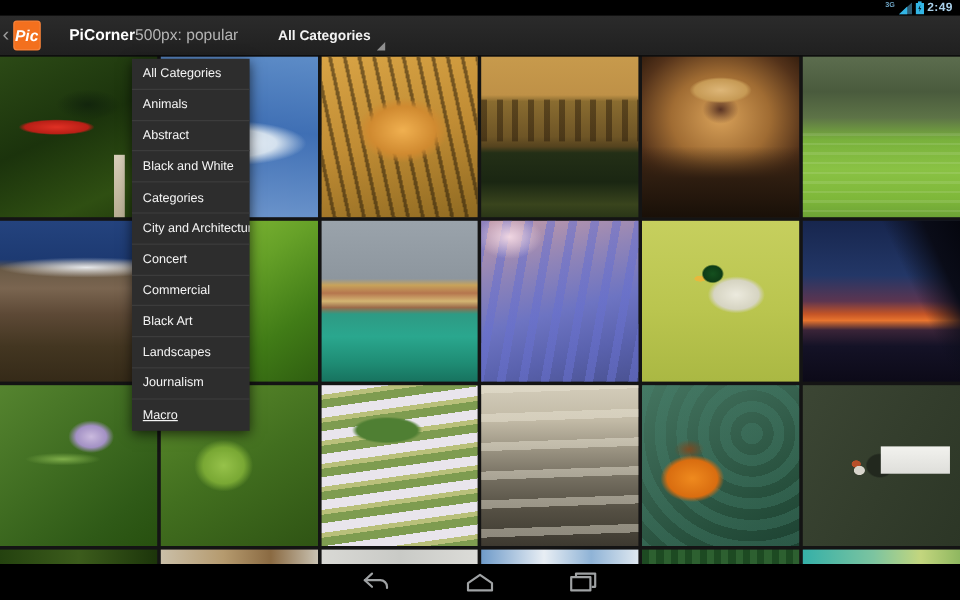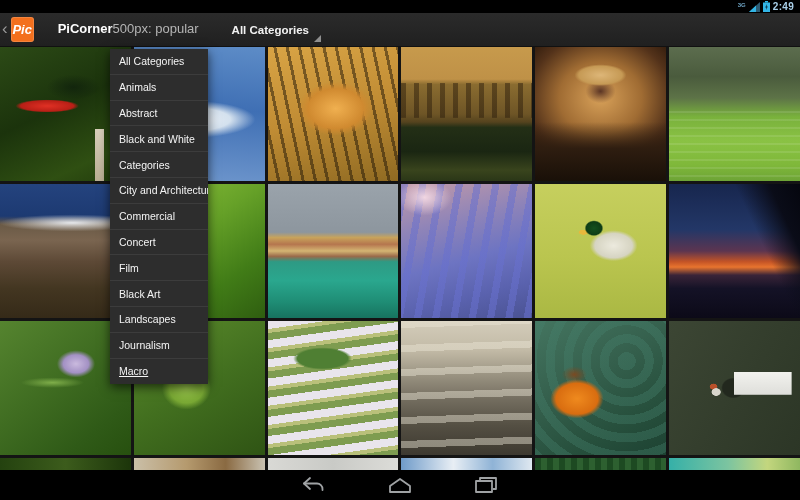--- a/index.html
+++ b/index.html
@@ -168,27 +168,26 @@
       <div class="dd-item">Animals</div>
 
       <div class="dd-item">Abstract</div>
 
       <div class="dd-item">Black and White</div>
 
       <div class="dd-item">Categories</div>
 
       <div class="dd-item">City and Architecture</div>
 
+      <div class="dd-item">Concert</div>
+
       <div class="dd-item">Commercial</div>
 
-      <div class="dd-item">Concert</div>
-
-
-
-      <div class="dd-item">Film</div>
+
+
 
       <div class="dd-item">Black Art</div>
 
 
       <div class="dd-item">Landscapes</div>
 
       <div class="dd-item">Journalism</div>
 
       <div class="dd-item">Macro</div>
     </div>

